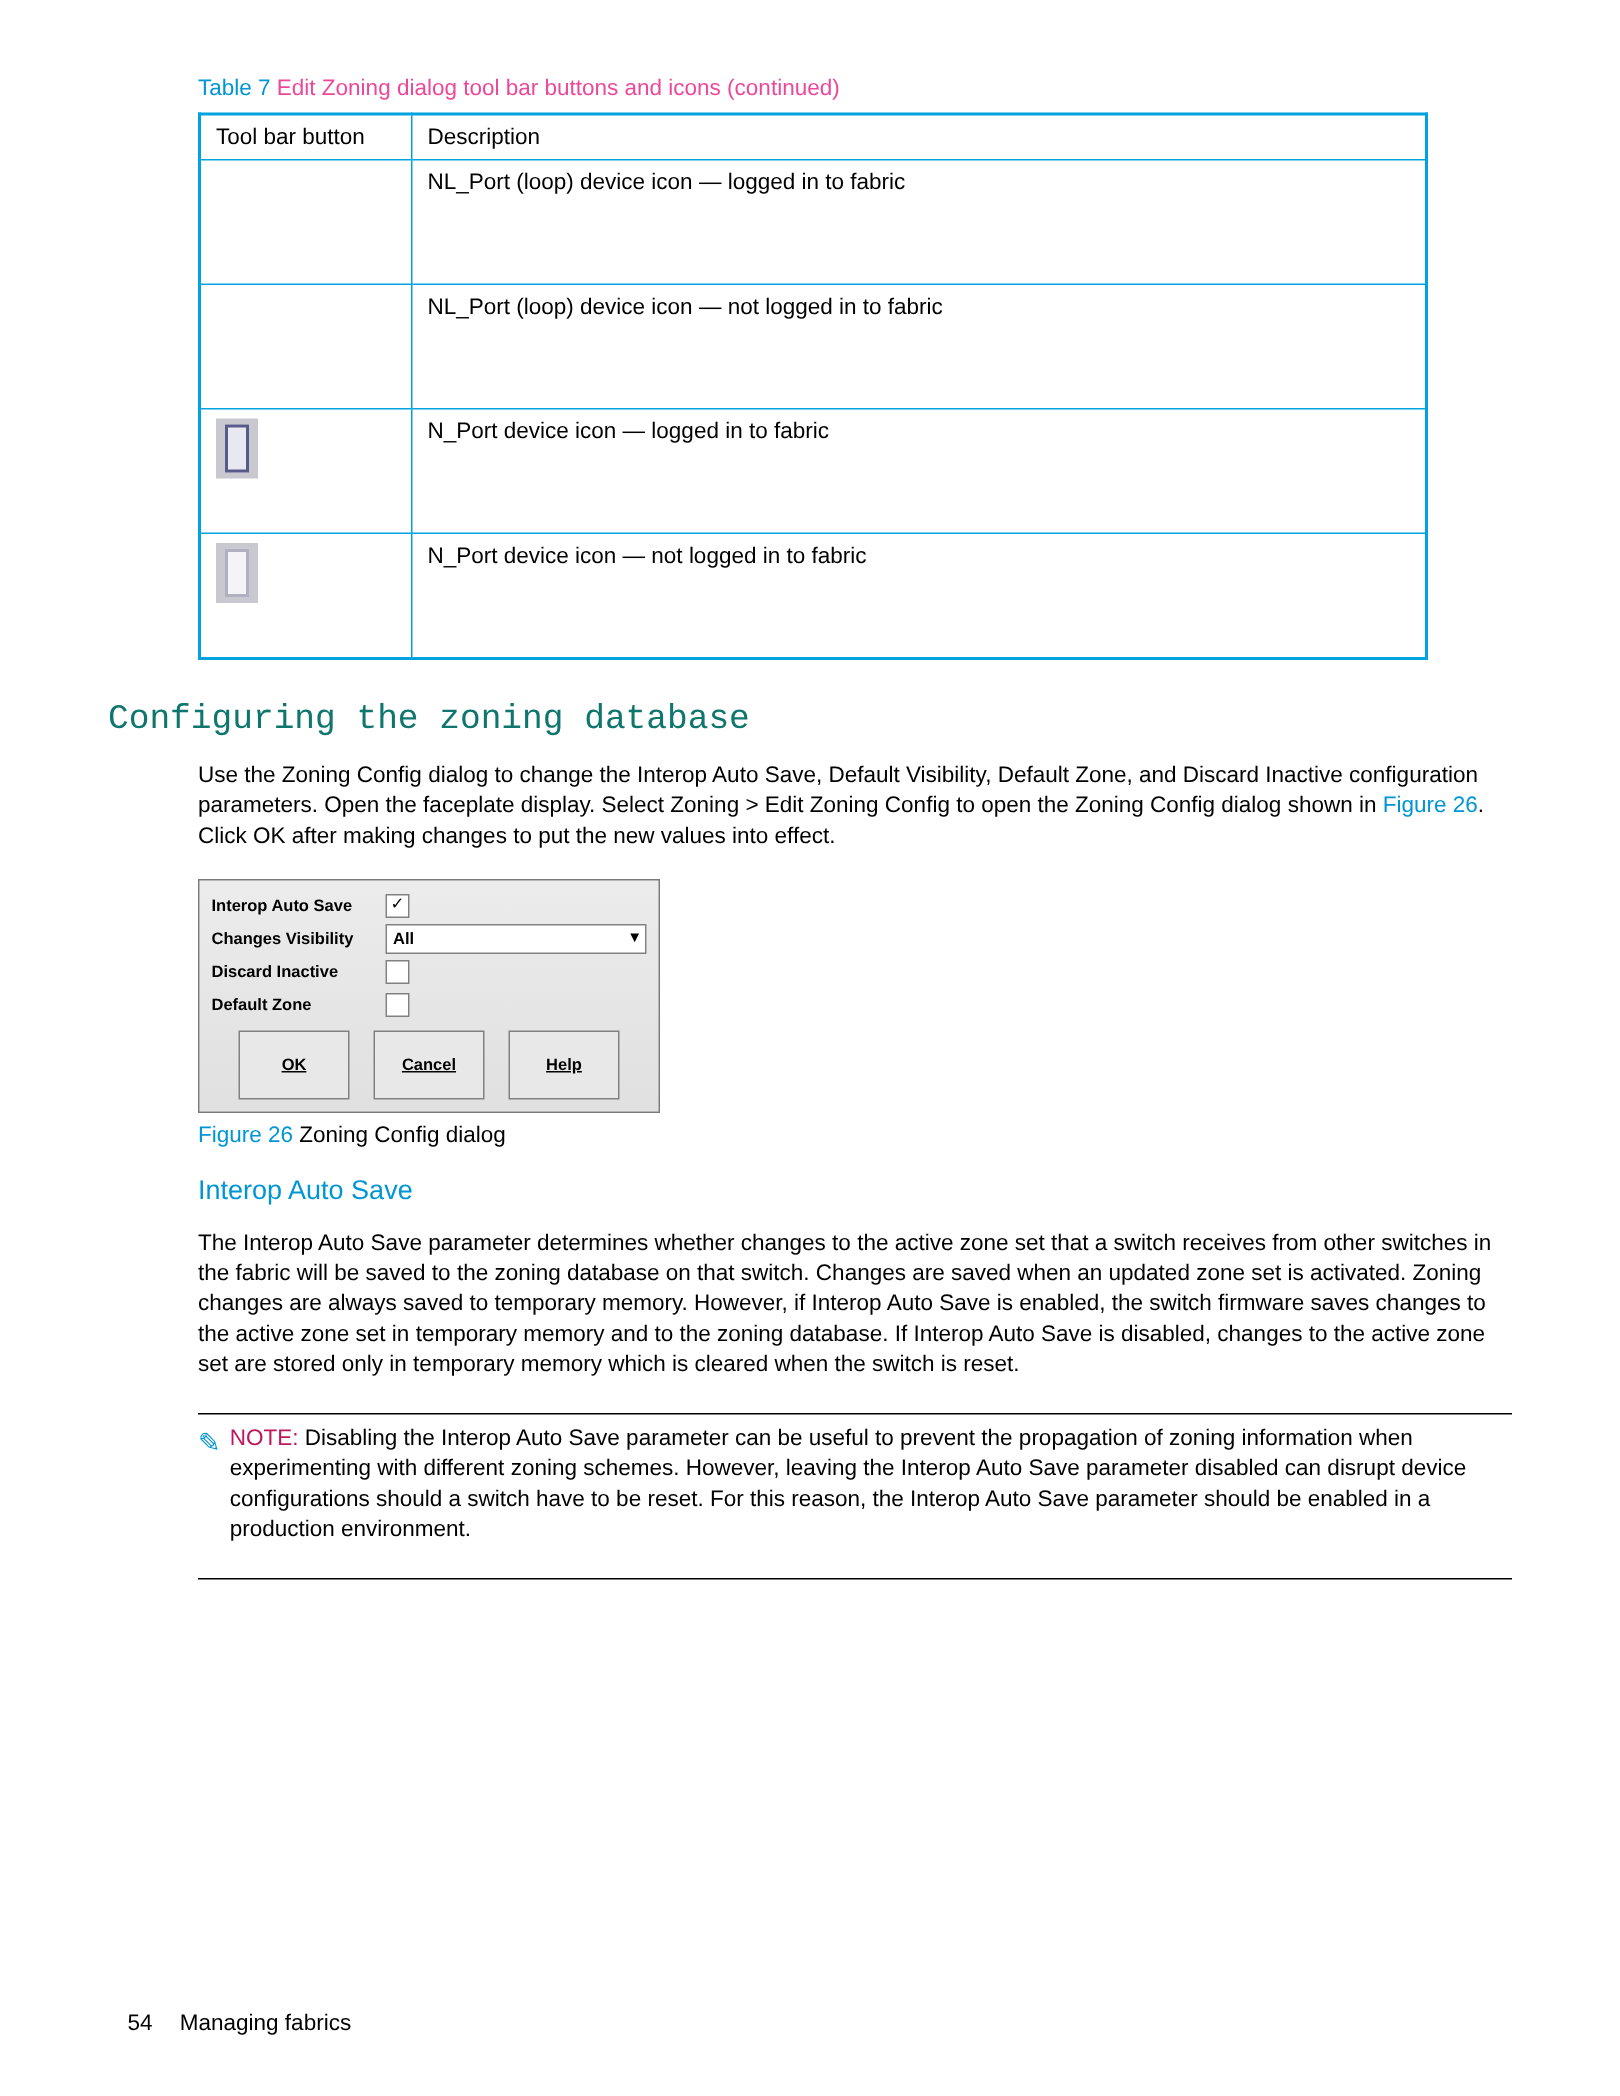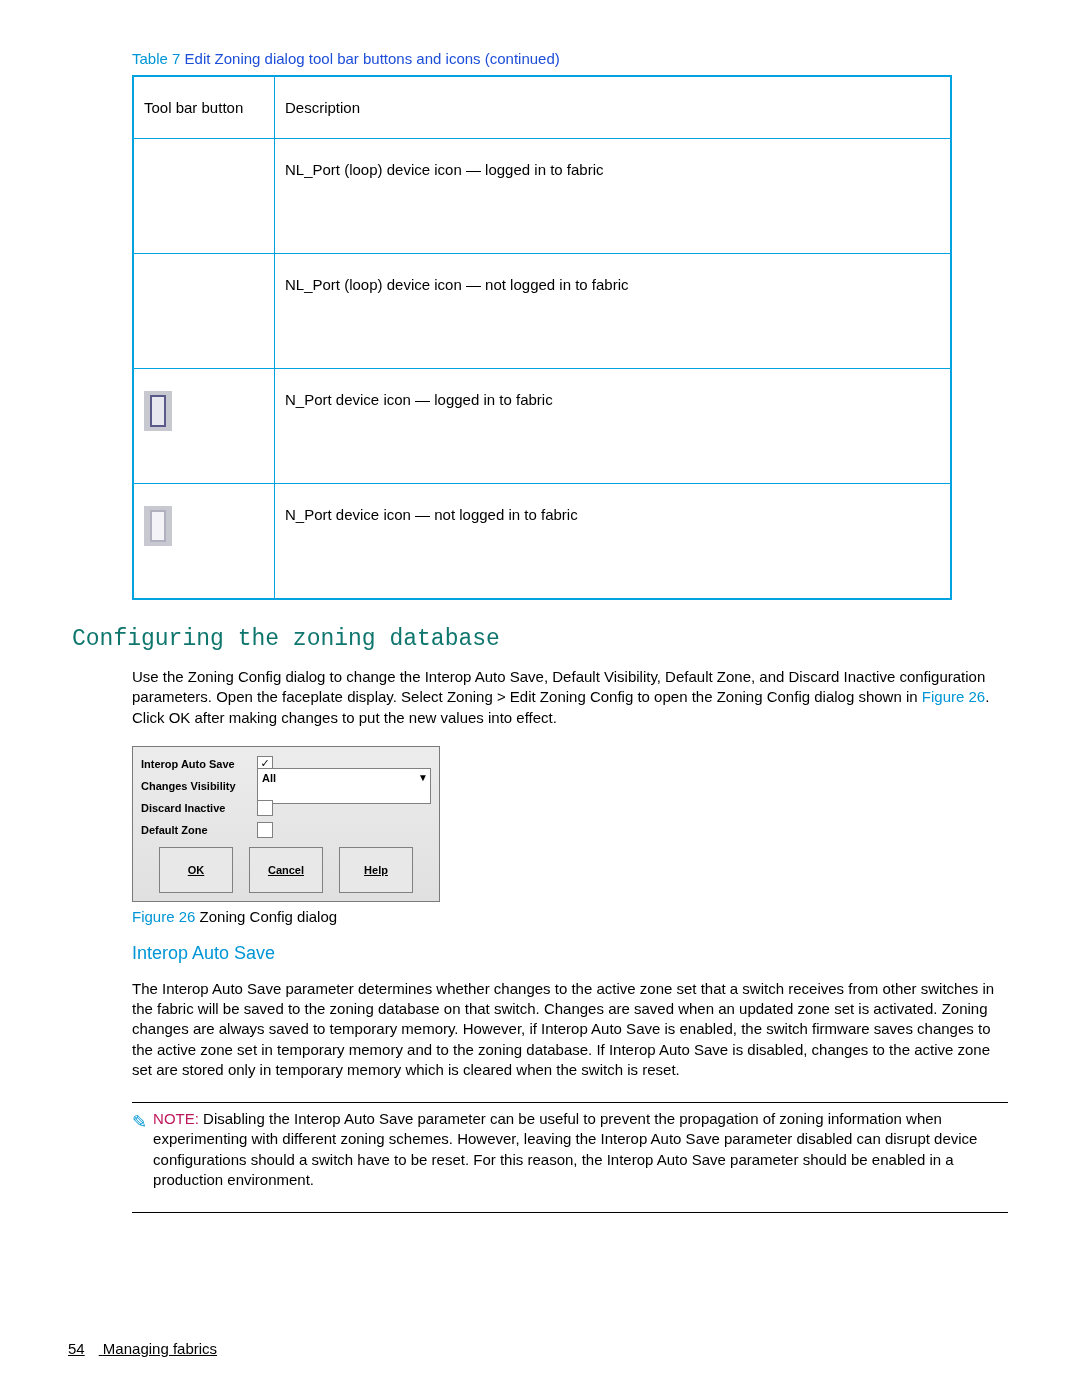--- a/index.html
+++ b/index.html
@@ -16,32 +16,32 @@
     box-sizing: border-box;
     min-height: 1397px;
     position: relative;
   }
   .table-caption {
     color: #0096d6;
     font-size: 15px;
     margin-left: 60px;
     margin-bottom: 8px;
   }
-  .table-caption .caption-rest { color: #1d4ed8; }
+  .table-caption .caption-rest { color: #ec4899; }
   table.icon-table {
     border-collapse: collapse;
     width: 820px;
     margin-left: 60px;
     border: 2px solid #00a3e0;
   }
   table.icon-table th, table.icon-table td {
     border: 1px solid #00a3e0;
     text-align: left;
     vertical-align: top;
-    padding: 22px 10px;
+    padding: 6px 10px;
     font-weight: normal;
     font-size: 15px;
   }
   table.icon-table th { background: #fff; }
   table.icon-table td:first-child, table.icon-table th:first-child { width: 120px; }
   td.icon-cell { text-align: center; vertical-align: middle; height: 70px; }
   .n-port-icon {
     display: inline-block;
     width: 28px; height: 40px;
     background: #c8c8d0;
@@ -102,21 +102,21 @@
   .dlg-row { display: flex; align-items: center; height: 22px; gap: 8px; }
   .dlg-label { width: 108px; font-weight: bold; }
   .chk {
     width: 14px; height: 14px; border: 1px solid #808080; background: #fff;
     display: inline-flex; align-items: center; justify-content: center;
     font-size: 11px; line-height: 1;
   }
   .dd {
     flex: 1; height: 18px; border: 1px solid #808080; background: #fff;
     display: flex; align-items: center; justify-content: space-between;
-    padding: 0 2px 16px 4px; font-weight: bold; font-size: 11px;
+    padding: 0 2px 0 4px; font-weight: bold; font-size: 11px;
   }
   .dd .arrow { font-size: 10px; }
   .dlg-btns {
     display: flex; justify-content: center; gap: 16px;
     margin-top: 6px;
   }
   .dlg-btn {
     min-width: 56px; height: 20px;
     border: 1px solid #808080; background: #e8e8e8;
     font-size: 11px; font-weight: bold;
@@ -151,23 +151,22 @@
   .note-icon {
     color: #0096d6;
     font-size: 18px;
     flex: 0 0 auto;
     margin-top: 1px;
   }
   .note-label { color: #be185d; }
   .footer {
     position: absolute;
     bottom: 40px;
-    left: 68px;
-    font-size: 15px;
-    text-decoration: underline;
+    left: 85px;
+    font-size: 15px;
   }
   .footer .pnum { margin-right: 14px; }
 </style>
 </head>
 <body>
 
 <div class="page">
 
   <div class="table-caption">
     <span>Table 7</span>

